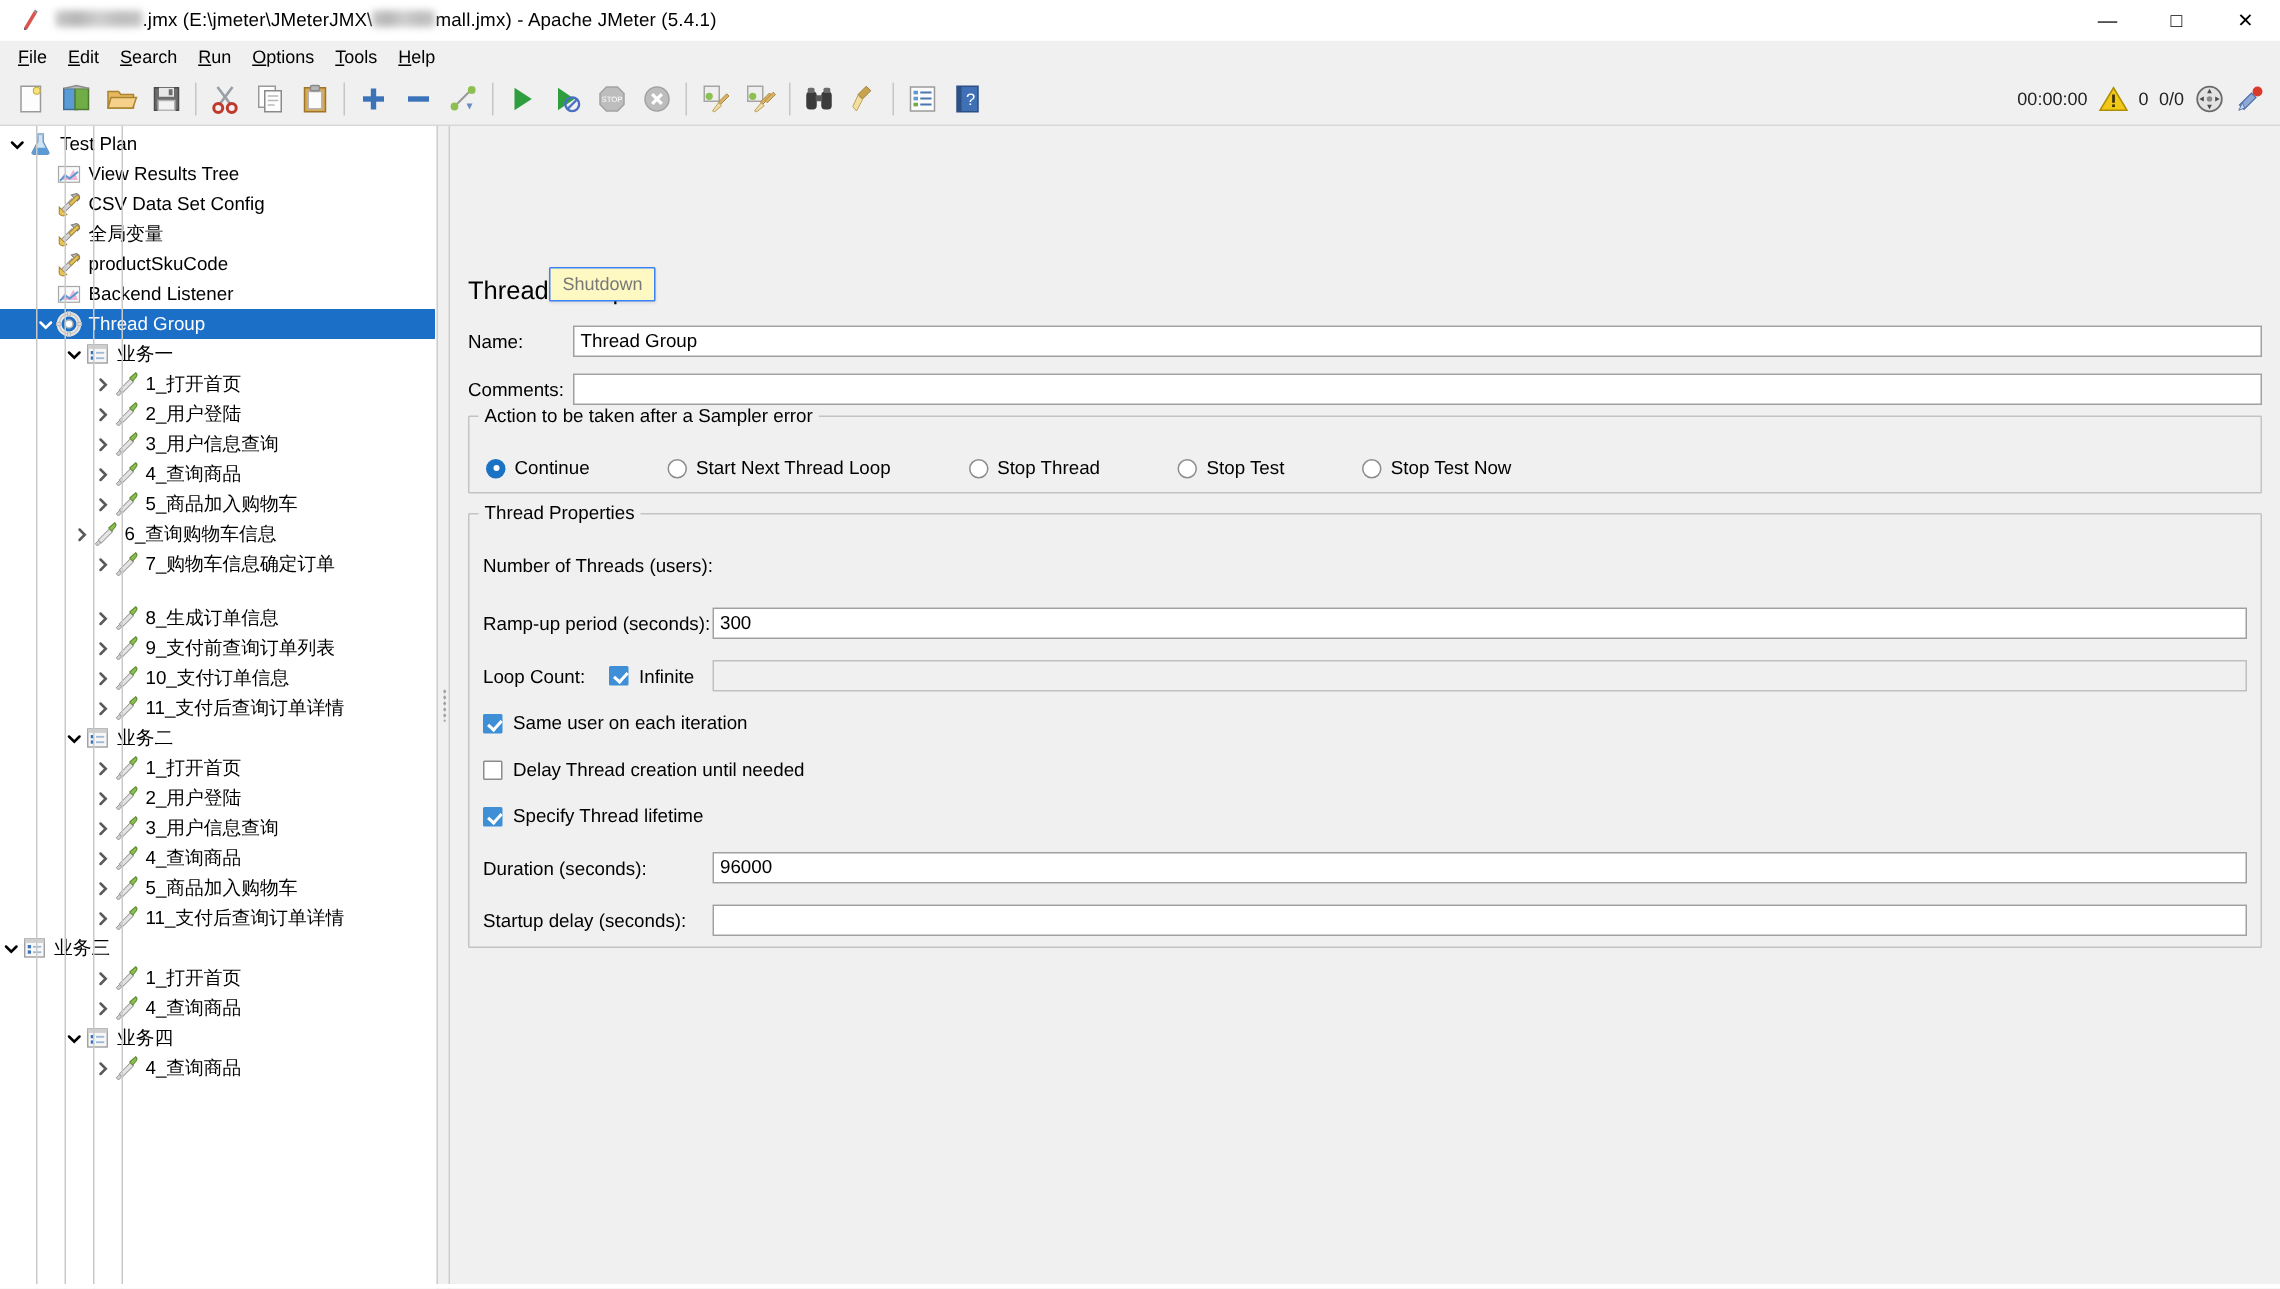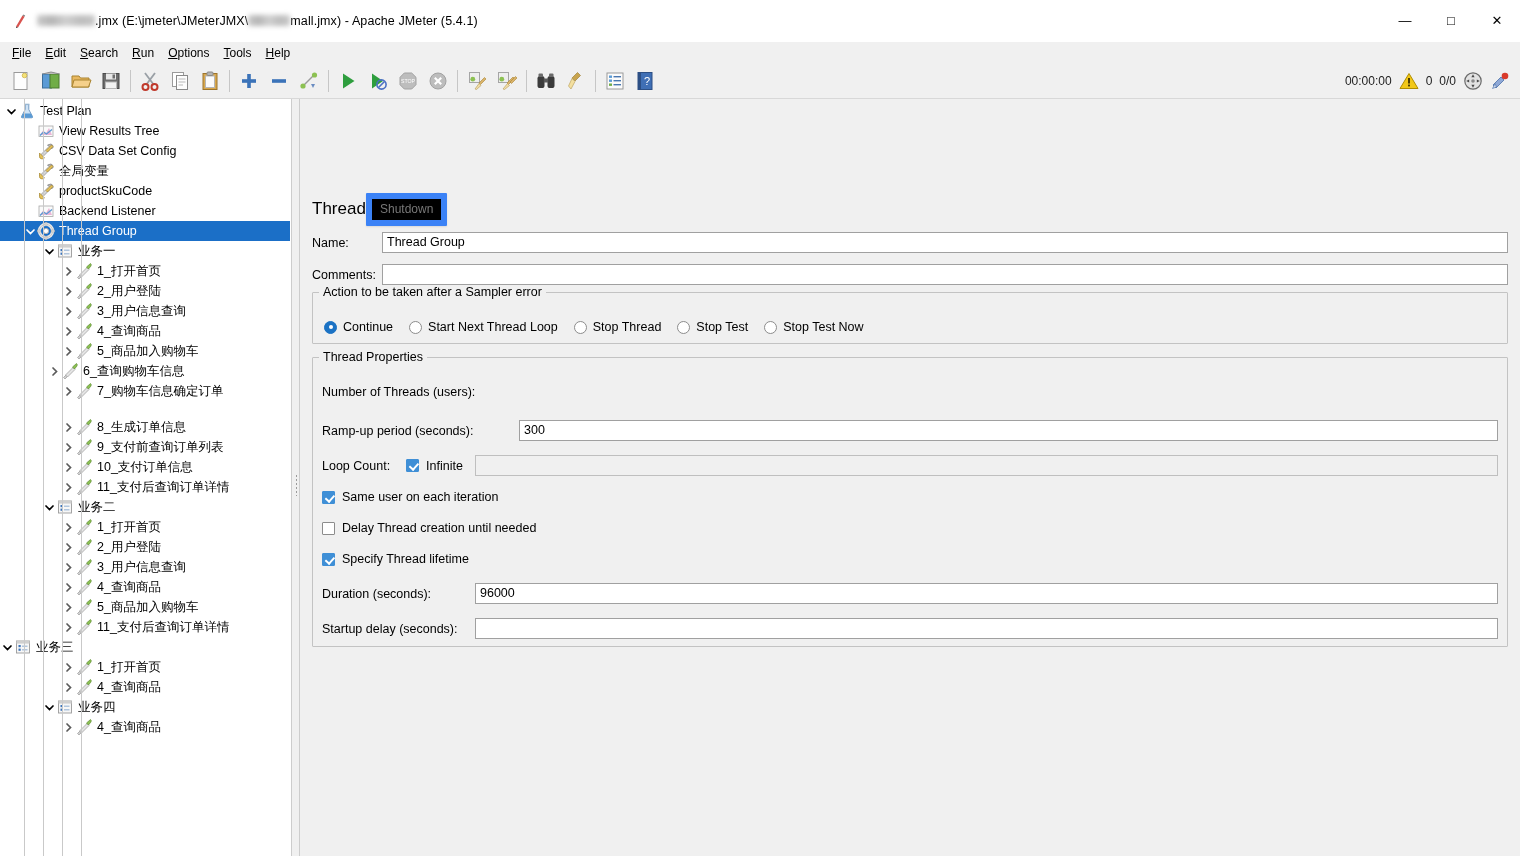--- a/index.html
+++ b/index.html
@@ -13,21 +13,21 @@
   #app {
     position: relative;
     width: 1520px; height: 859px;
     background: #f0f0f0;
     display: flex;
     flex-direction: column;
   }
 
   
   .titlebar {
-    height: 42px;
+    height: 27px;
     background: #ffffff;
     display: flex;
     align-items: center;
     flex: 0 0 auto;
     border-bottom: 1px solid #ffffff;
     position: relative;
   }
   .title-icon {
     width: 16px; height: 16px;
     margin-left: 12px; margin-right: 9px;
@@ -189,22 +189,22 @@
   
   .panel-title {
     position: absolute;
     left: 12px; top: 100px;
     font-size: 17px;
     color: #000;
   }
   .tooltip {
     position: absolute;
     left: 66px; top: 94px;
-    background: #000000;
-    border: 6px solid #3b82f6;
+    background: #fef9c3;
+    border: 1px solid #3b82f6;
     color: #787878;
     font-size: 12px;
     padding: 3px 8px 4px 8px;
     border-radius: 1px;
     box-shadow: 0 1px 2px rgba(0,0,0,0.10);
     z-index: 30;
     white-space: nowrap;
   }
   .row {
     position: absolute;
@@ -966,21 +966,21 @@
       </div>
 
       <div class="row" style="left:12px; top:165px; width:1196px;">
         <div class="lbl" style="width:70px">Comments:</div>
         <div class="inp" style="flex:1 1 auto;"></div>
       </div>
 
       <div class="groupbox" style="left:12px; top:193px; width:1196px; height:52px;">
         <div class="gtitle">Action to be taken after a Sampler error</div>
       </div>
-      <div class="radio-row" style="left:24px; top:221px;">
+      <div class="radio-row" style="left:24px; top:221px;gap:36px;">
         <div class="radio-opt">
           <span class="radio on"></span>
           <span>Continue</span>
         </div>
         <div class="radio-opt">
           <span class="radio"></span>
           <span>Start Next Thread Loop</span>
         </div>
         <div class="radio-opt">
           <span class="radio"></span>
@@ -999,21 +999,21 @@
       <div class="groupbox" style="left:12px; top:258px; width:1196px; height:290px;">
         <div class="gtitle">Thread Properties</div>
       </div>
 
       <div class="row" style="left:22px; top:286px; width:1176px;">
         <div class="lbl" style="width:153px">Number of Threads (users):</div>
       </div>
 
       <div class="row" style="left:22px; top:321px; width:1176px;">
         <div class="lbl" style="width:153px">Ramp-up period (seconds):</div>
-        <div class="inp" style="flex:1 1 auto;margin-left:44px;">300</div>
+        <div class="inp" style="flex:1 1 auto;">300</div>
       </div>
 
       <div class="row" style="left:22px; top:356px; width:1176px;">
         <div class="lbl" style="width:84px">Loop Count:</div>
         <div style="display:flex;align-items:center;width:69px">
           <span class="cb on"></span>
           <span>Infinite</span>
         </div>
         <div class="inp disabled" style="flex:1 1 auto;"></div>
       </div>

